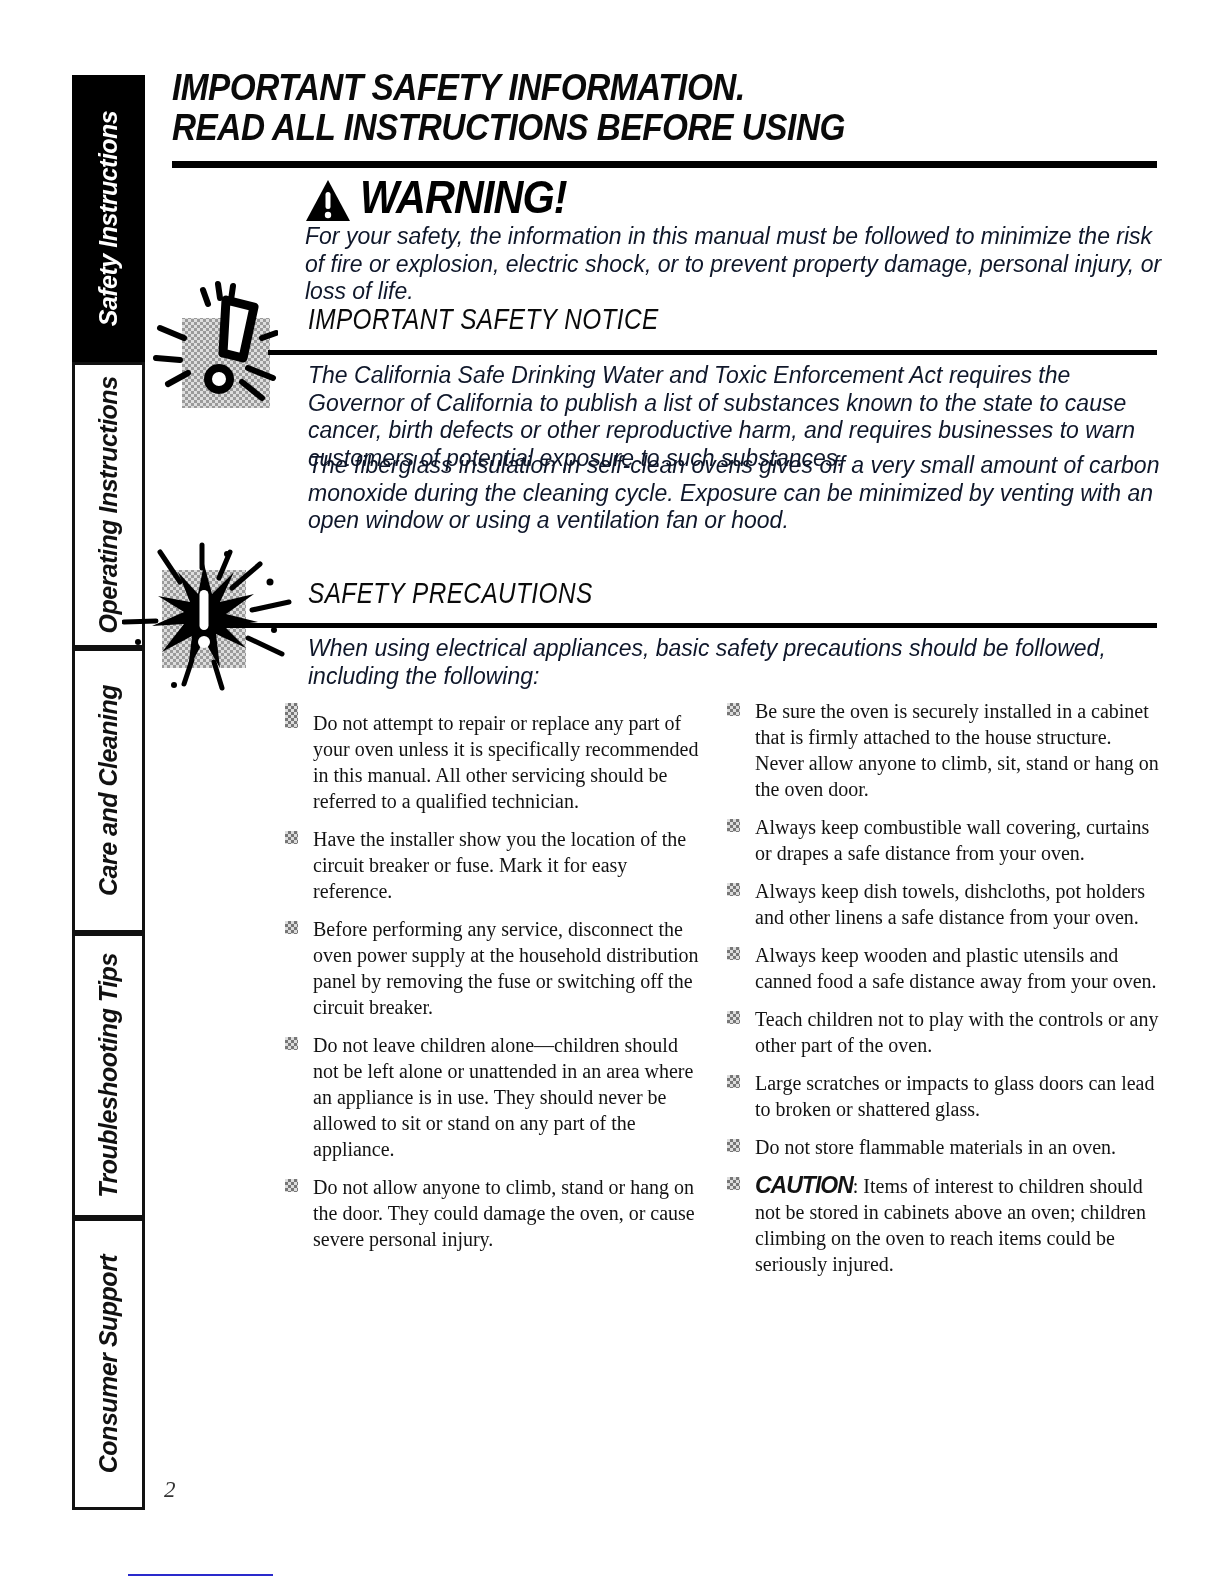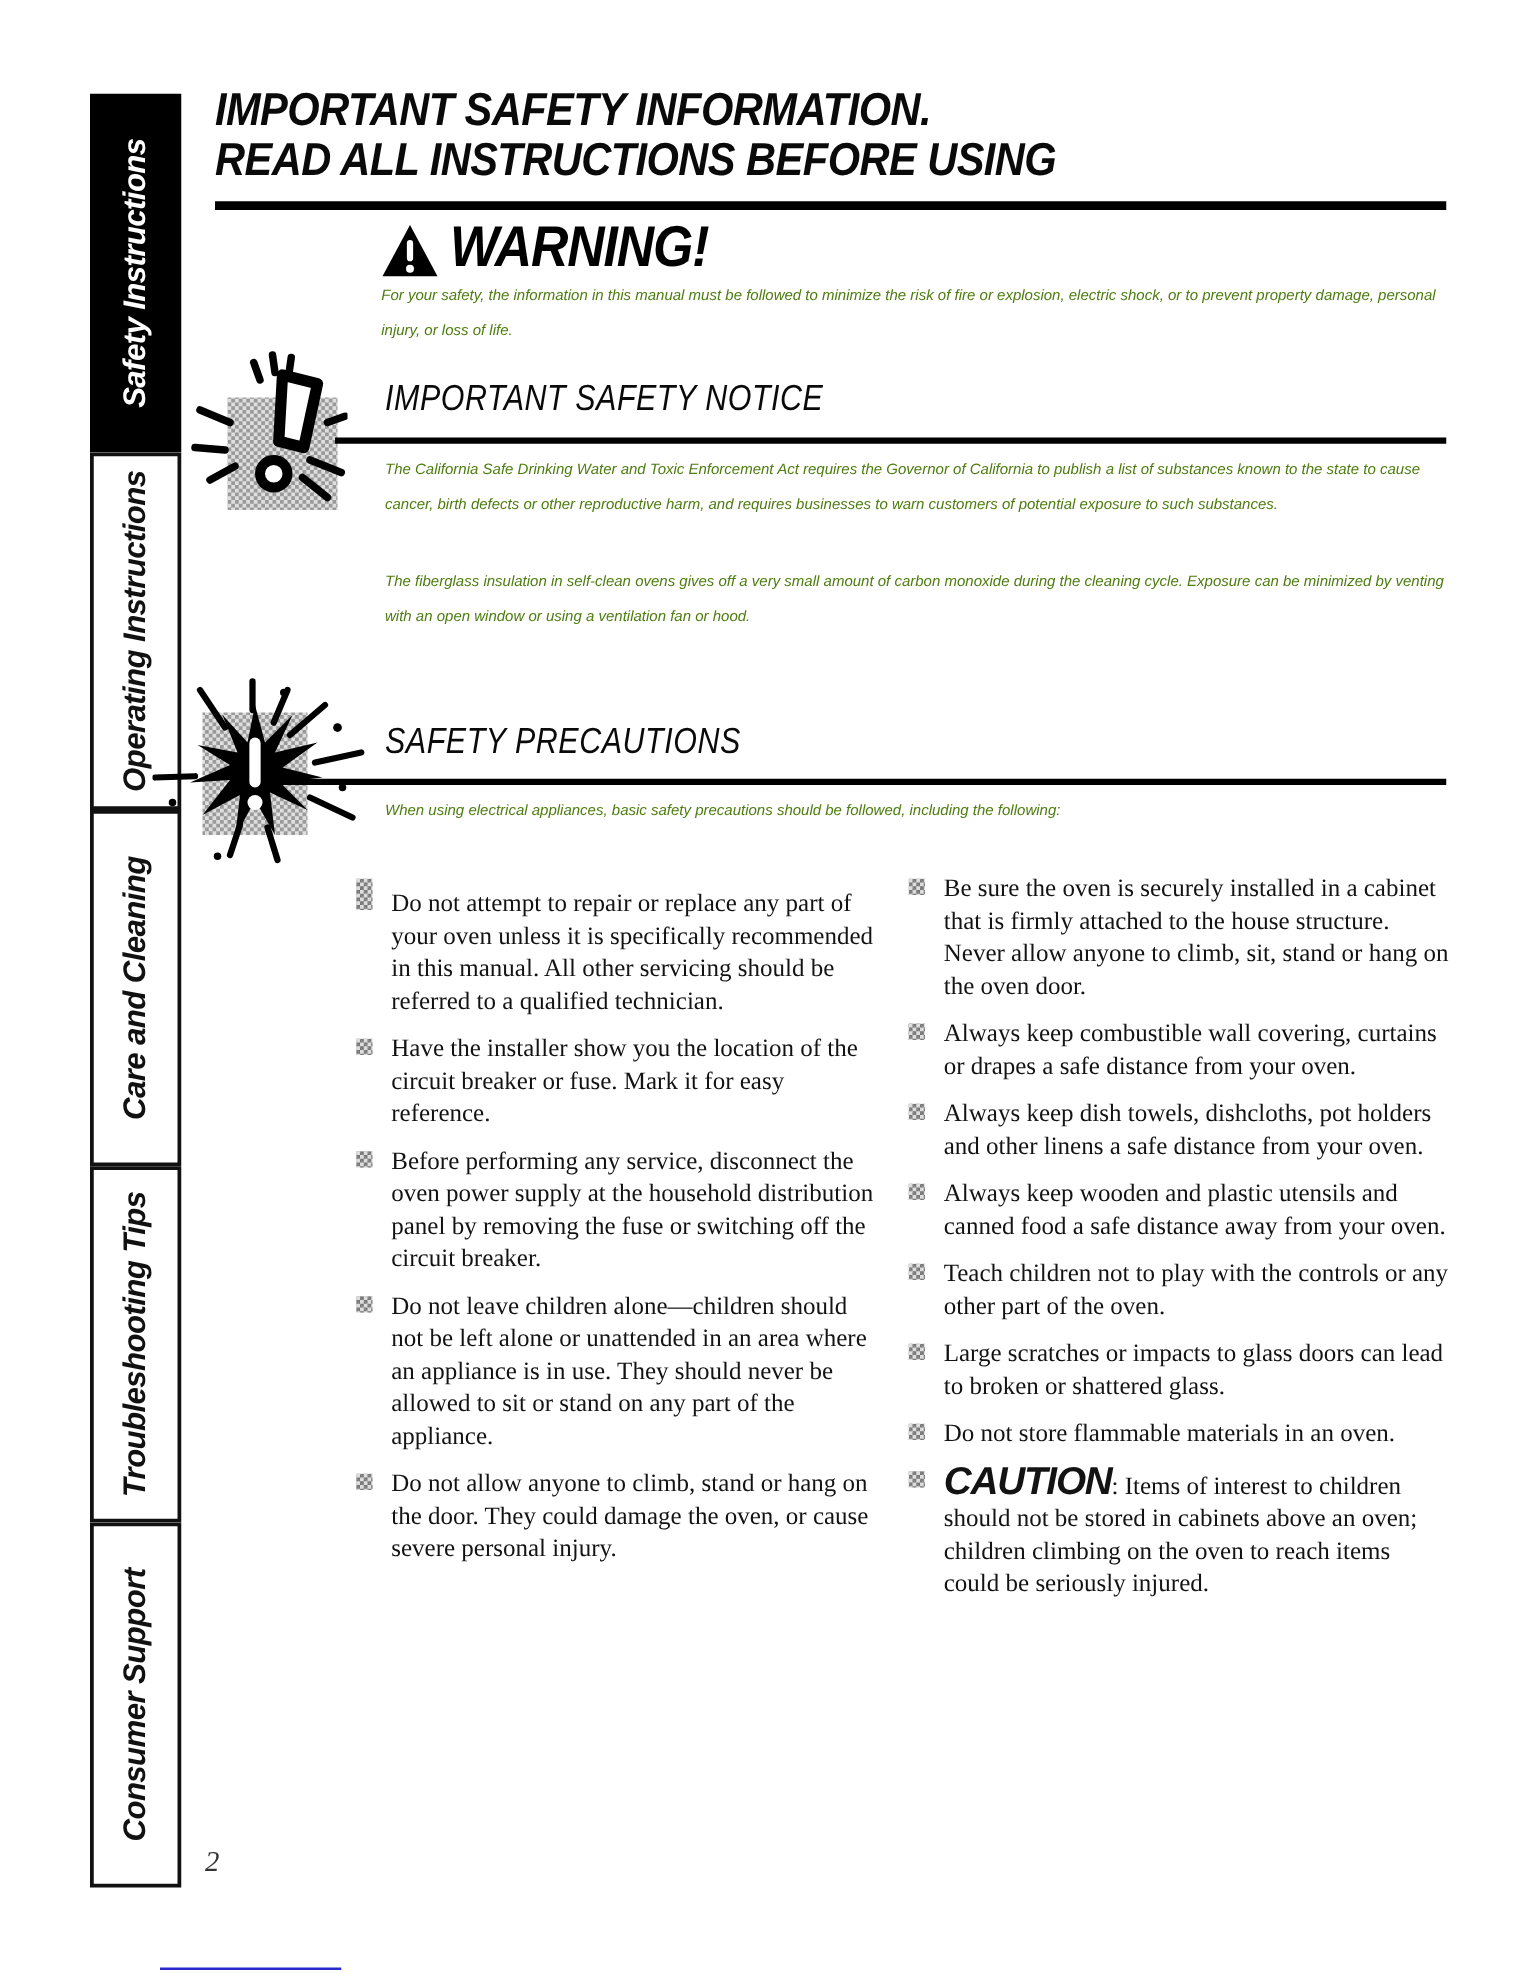--- a/index.html
+++ b/index.html
@@ -18,34 +18,34 @@
   }
   .tab.active .tab-label { color:#fff; }
   .tab.plain  .tab-label { color:#111; }
   
   .cond { display:inline-block; transform:scaleX(0.9); transform-origin:0 50%; white-space:nowrap; }
   .title-line { font-weight:bold; font-style:italic; font-size:37px; line-height:40px; color:#0a0a0a; letter-spacing:-0.5px; }
   .rule { position:absolute; background:#000; }
   .sec-head { position:absolute; font-style:italic; font-weight:normal; font-size:29px; color:#0a0a0a; letter-spacing:0.5px; }
   .sec-head .cond { transform:scaleX(0.84); }
   
-  .isans { font-style:italic; font-size:12px; line-height:27.5px; color:#4d7c0f; }
+  .isans { font-style:italic; font-size:23px; line-height:27.5px; color:#0f172a; }
   
   .warn-head { position:absolute; font-weight:bold; font-style:italic; font-size:46px; color:#000; letter-spacing:-1px; }
   
   .col { position:absolute; font-family:"Liberation Serif", serif; font-size:20px; line-height:26px; color:#131313; }
   .bullet { position:relative; padding-left:28px; margin:0 0 12px 0; }
   .marker {
     position:absolute; left:0; top:5px; width:13px; height:13px;
     background:
       linear-gradient(45deg,#777 25%,transparent 25%,transparent 75%,#777 75%),
       linear-gradient(45deg,#777 25%,#ddd 25%,#ddd 75%,#777 75%);
     background-size:6px 6px; background-position:0 0,3px 3px;
   }
-  .caution-big { font-family:"Liberation Sans",sans-serif; font-weight:bold; font-style:italic; font-size:31px; letter-spacing:-1px;text-align:center; }
+  .caution-big { font-family:"Liberation Sans",sans-serif; font-weight:bold; font-style:italic; font-size:23px; letter-spacing:-1px;text-align:center; }
   
   .pagenum { position:absolute; font-family:"Liberation Serif", serif; font-style:italic; font-size:23px; color:#333; }
   .blue-line { position:absolute; background:#2a2acc; }
   .icon-abs { position:absolute; }
 </style>
 </head>
 <body>
 
 <div id="page">
 

